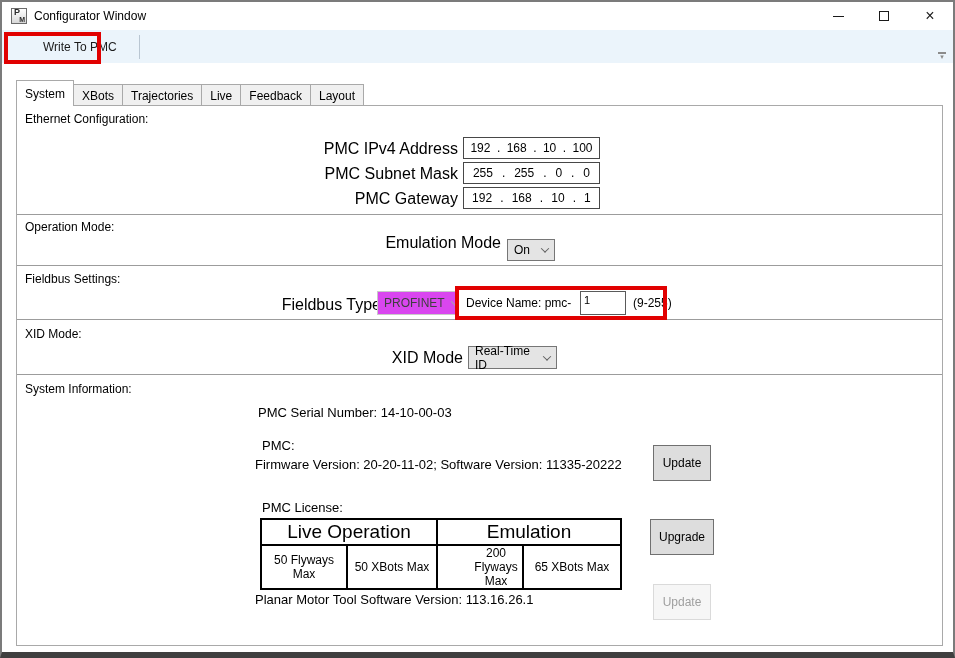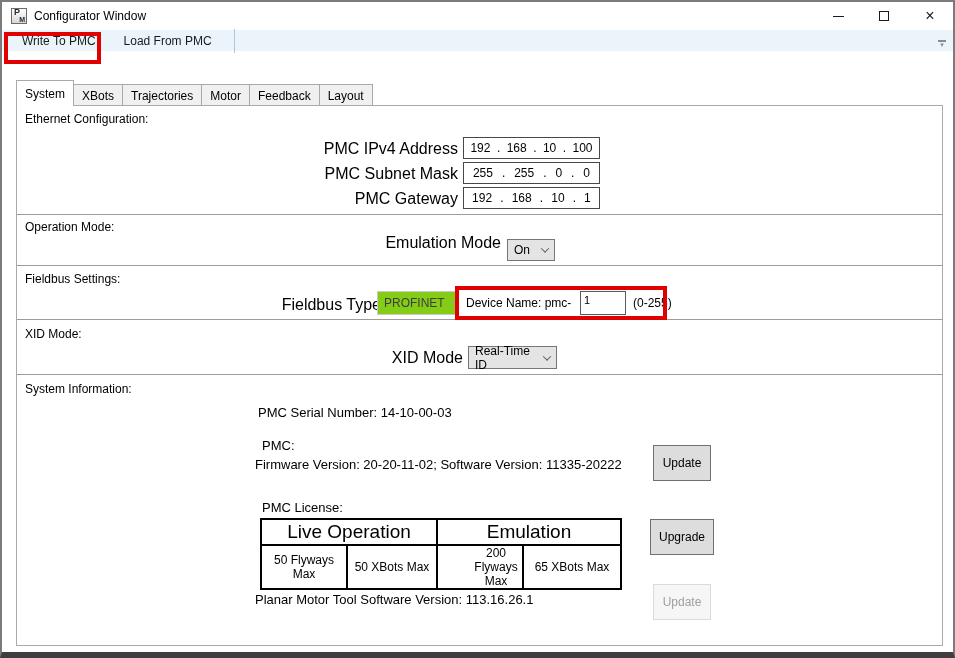--- a/index.html
+++ b/index.html
@@ -15,21 +15,21 @@
     position:relative; margin-right:7px; flex:0 0 auto; }
   .app-icon .p{ position:absolute; left:2px; top:-1px; font-size:9px; font-weight:bold; color:#2c2c2c; line-height:9px;}
   .app-icon .m{ position:absolute; right:1px; bottom:0px; font-size:7px; font-weight:bold; color:#2c2c2c; line-height:7px;}
   .title{ font-size:12px; color:#000; }
   .win-controls{ margin-left:auto; display:flex; height:100%; }
   .win-btn{ width:46px; height:100%; display:flex; align-items:center; justify-content:center; color:#1a1a1a; cursor:default;}
   .min-glyph{ display:inline-block; width:11px; border-top:1px solid #1a1a1a; }
   .max-glyph{ display:inline-block; width:10px; height:10px; border:1px solid #1a1a1a; }
   .close-glyph{ font-size:16px; font-weight:400; line-height:16px; }
   
-  .toolbar{ position:relative; height:21px; background:#ebf4fb; display:flex; align-items:center; }
+  .toolbar{ position:relative; height:33px; background:#ebf4fb; display:flex; align-items:center;padding-left:21px; }
   .tb-btn{ height:26px; display:flex; align-items:center; padding:0 14px; font-size:12px; color:#1a1a1a; cursor:default;}
   .tb-btn.first{ margin-left:6px; }
   .tb-sep{ width:1px; height:24px; background:#b9c6d2; margin-left:8px; }
   .tb-overflow{ position:absolute; right:6px; bottom:3px; width:10px; text-align:center; color:#8b8b8b; }
   .tb-overflow .bar{ display:block; width:8px; margin:0 auto; border-top:2px solid #8b8b8b; }
   .tb-overflow .arrow{ font-size:7px; line-height:6px; display:block; }
   .annotation{ position:absolute; border:4px solid #e10000; pointer-events:none; z-index:6; }
   .ann-toolbar{ left:2px; top:2px; width:97px; height:32px; }
   
   .tabstrip{ position:absolute; left:14px; top:78px; display:flex; align-items:flex-end; z-index:3; }
@@ -43,21 +43,21 @@
   .sec-label{ left:8px; font-size:12px; color:#000; }
   .divider{ left:0; width:100%; height:1px; background:#9c9c9c; }
   .row-label{ text-align:right; font-size:16px; }
   .ip-box{ left:446px; width:137px; height:22px; border:1px solid #474747; background:#fff;
            display:flex; align-items:center; justify-content:space-evenly; font-size:12px; }
   .ip-box .dot{ color:#000; }
   .dd{ display:flex; align-items:center; justify-content:space-between; padding:0 6px;
        background:#e4e4e4; border:1px solid #767676; font-size:12px; cursor:default;}
   .dd .chev{ width:6px; height:6px; border-right:1.4px solid #5f5f5f; border-bottom:1.4px solid #5f5f5f;
              transform:rotate(45deg) translate(-1px,-1px); margin-left:7px; flex:0 0 auto;}
-  .dd.disabled{ background:#84cc16; border-color:#c9c9c9; color:#3f3f3f; }
+  .dd.disabled{ background:#d946ef; border-color:#c9c9c9; color:#3f3f3f; }
   .dd.disabled .chev{ border-color:#a8a8a8; }
   .dev-input{ left:563px; top:185px; width:46px; height:24px; border:1px solid #5a5a5a; background:#fff;
               font-family:"Liberation Sans","DejaVu Sans",sans-serif; font-size:11px; padding:0 0 6px 3px; }
   .info-text{ font-size:13px; color:#000; }
   .btn{ display:flex; align-items:center; justify-content:center; background:#dddddd; border:1px solid #707070;
         font-size:12px; color:#000; cursor:default;}
   .btn.disabled{ background:#f6f6f6; border-color:#dadada; color:#9f9f9f; }
   table.license{ border-collapse:collapse; table-layout:fixed; }
   table.license th, table.license td{ border:2px solid #000; text-align:center; background:#fff; font-weight:normal; }
   table.license th{ font-size:19px; height:26px; }
@@ -82,34 +82,33 @@
           <span class="max-glyph"></span>
         </span>
       <span class="win-btn">
           <span class="close-glyph">×</span>
         </span>
     </span>
   </div>
 
   <div class="toolbar">
     <span class="tb-btn first">Write To PMC</span>
-    <span class="tb-btn">Load From PMC</span>
     <span class="tb-sep"></span>
     <span class="tb-overflow">
       <span class="bar"></span>
       <span class="arrow">▾</span>
     </span>
     <span class="annotation ann-toolbar"></span>
   </div>
 
   <div class="tabstrip">
     <span class="tab active">System</span>
     <span class="tab">XBots</span>
     <span class="tab">Trajectories</span>
-    <span class="tab">Motor</span>
+    <span class="tab">Live</span>
     <span class="tab">Feedback</span>
     <span class="tab">Layout</span>
   </div>
 
   <div class="content">
 
     <span class="abs sec-label" style="top:6px;">Ethernet Configuration:</span>
 
     <span class="abs row-label" style="left:0;width:441px;top:34px;">PMC IPv4 Address</span>
     <span class="abs ip-box" style="top:31px;">
@@ -156,21 +155,21 @@
     <span class="abs divider" style="top:159px;"></span>
 
     <span class="abs sec-label" style="top:166px;">Fieldbus Settings:</span>
     <span class="abs row-label" style="left:16px;width:348px;top:190px;">Fieldbus Type</span>
     <span class="abs dd disabled" style="left:360px;top:185px;width:82px;height:24px;">
       <span>PROFINET</span>
       <span class="chev"></span>
     </span>
     <span class="abs" style="left:449px;top:190px;font-size:12px;">Device Name: pmc-</span>
     <input class="abs dev-input" value="1" style="">
-    <span class="abs" style="left:616px;top:190px;font-size:12px;">(0-255)</span>
+    <span class="abs" style="left:616px;top:190px;font-size:12px;">(9-255)</span>
     <span class="annotation" style="left:438px;top:180px;width:212px;height:34px;"></span>
 
     <span class="abs divider" style="top:213px;"></span>
 
     <span class="abs sec-label" style="top:221px;">XID Mode:</span>
     <span class="abs row-label" style="left:0;width:446px;top:243px;">XID Mode</span>
     <span class="abs dd" style="left:451px;top:240px;width:89px;height:23px;">
       <span>Real-Time ID</span>
       <span class="chev"></span>
     </span>

